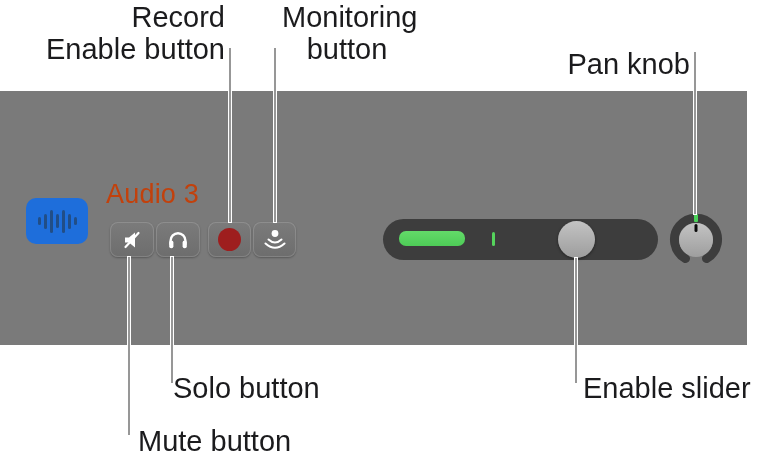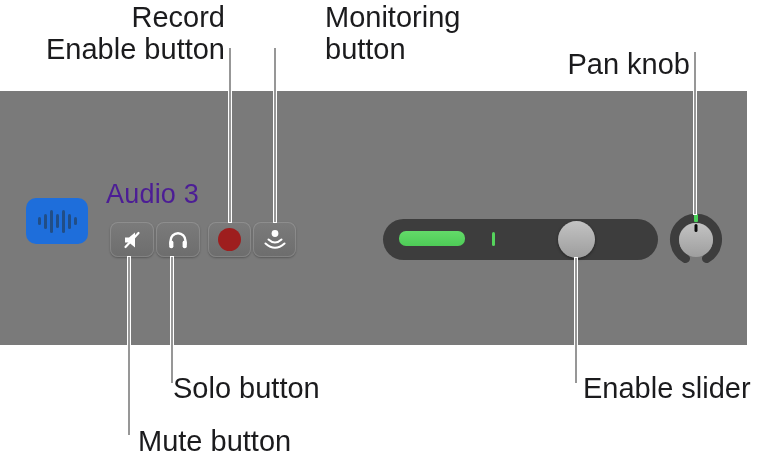--- a/index.html
+++ b/index.html
@@ -15,21 +15,21 @@
   
   .track-icon{
     position:absolute;left:26px;top:198px;width:62px;height:46px;
     border-radius:10px;background:#1e6edb;
     display:flex;align-items:center;justify-content:center;gap:3px;
   }
   .wbar{width:3px;border-radius:2px;background:rgba(36,52,66,0.55);}
   
   .track-name{
     position:absolute;left:106px;top:179px;
-    font-size:27px;font-weight:500;color:#4c1d95;letter-spacing:.2px;
+    font-size:27px;font-weight:500;color:#c2410c;letter-spacing:.2px;
   }
   
   .group{position:absolute;top:222px;display:flex;gap:2px;}
   .seg{
     width:44px;height:35px;border-radius:8px;
     background:linear-gradient(#7b7b7b,#6d6d6d);
     box-shadow:inset 0 0 0 1px rgba(255,255,255,0.15),0 1px 2px rgba(0,0,0,0.28);
     display:flex;align-items:center;justify-content:center;
   }
   .group-ms{left:110px;}
@@ -54,21 +54,21 @@
     background:linear-gradient(#c3c3c3,#9d9d9d);
     box-shadow:0 1px 3px rgba(0,0,0,0.45);
   }
   
   .pan{position:absolute;left:669px;top:211px;width:54px;height:56px;}
   
   .callout{
     position:absolute;font-size:29px;line-height:32px;color:#1b1b1d;
   }
   .co-record{left:35px;top:1px;width:190px;text-align:right;}
-  .co-monitor{left:282px;top:1px;width:130px;text-align:left;margin-left:43px;}
+  .co-monitor{left:282px;top:1px;width:130px;text-align:center;}
   .co-pan{right:74px;top:48px;text-align:right;}
   .co-solo{left:173px;top:372px;}
   .co-mute{left:138px;top:425px;}
   .co-volume{left:583px;top:372px;}
   
   .cline{
     position:absolute;width:2px;background:#979797;
     box-shadow:0 0 0 1px #ffffff;
   }
   .cl-record{left:229px;top:48px;height:174px;}

